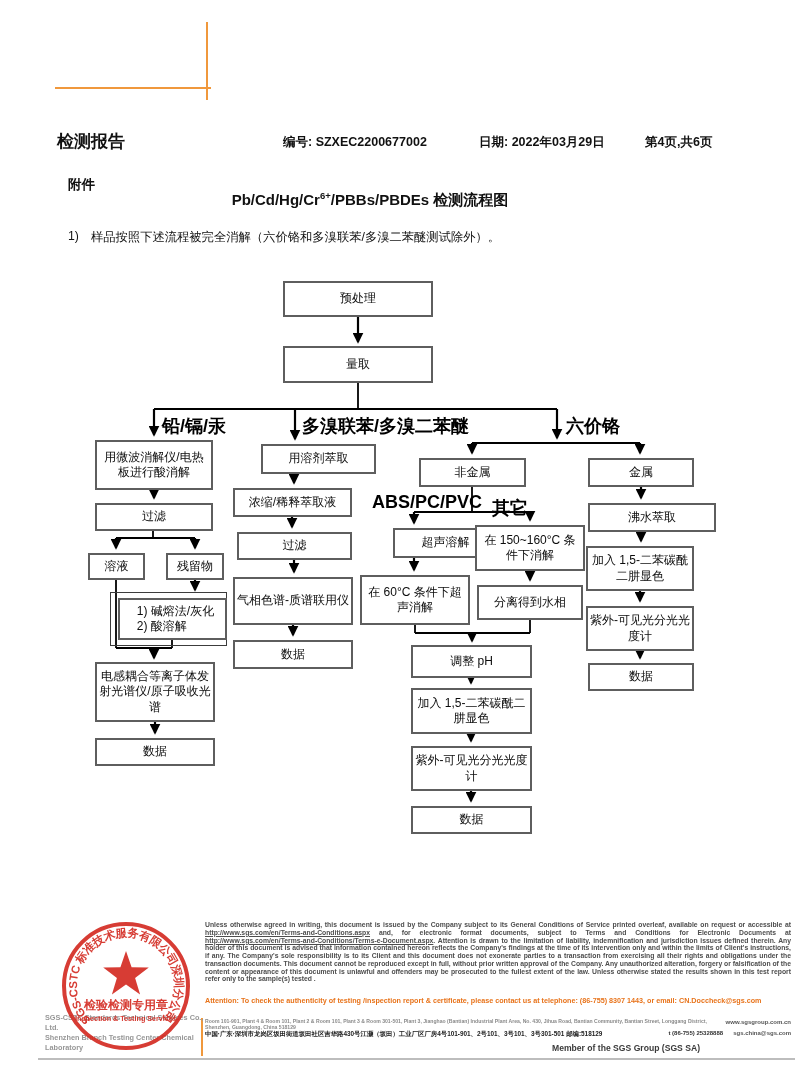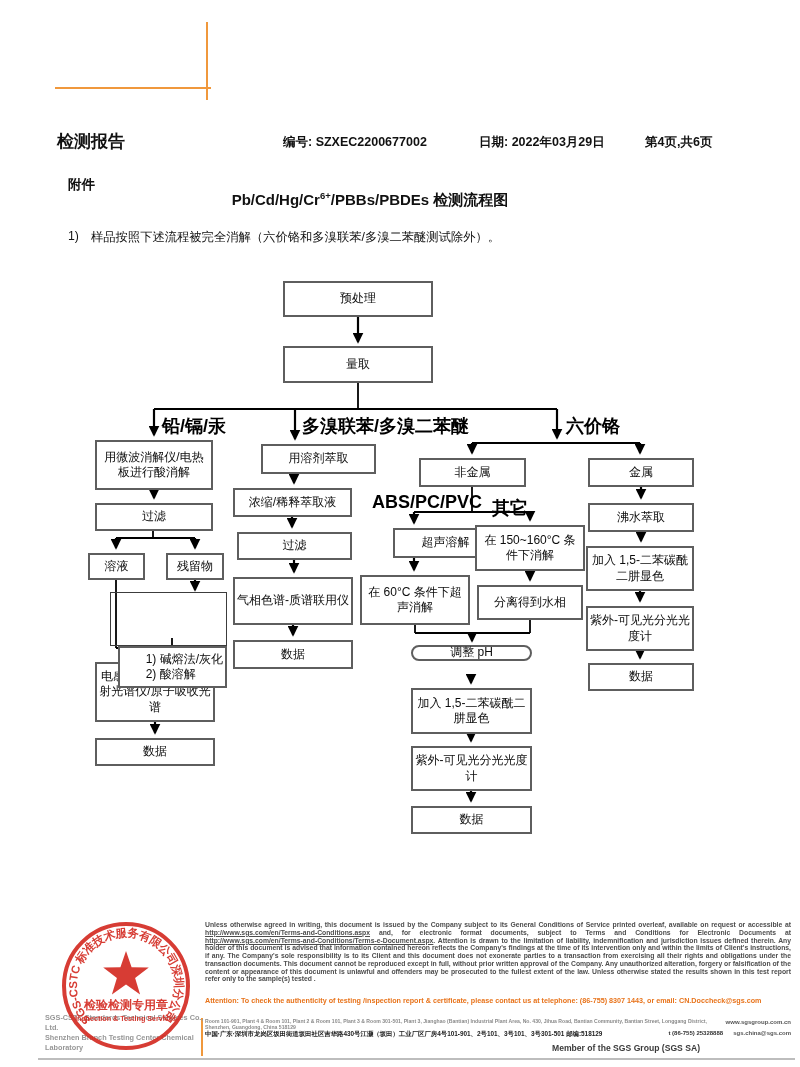--- a/index.html
+++ b/index.html
@@ -17,21 +17,21 @@
   .doc-title sup{font-size:9.5px;}
   .note{left:68px;top:229px;font-size:12.3px;display:flex;}
   .note .no{margin-right:12px;}
   
   #flow{left:40px;top:270px;width:720px;height:580px;}
   #flow svg{position:absolute;left:0;top:0;z-index:1;}
   .box{position:absolute;border:2px solid #5e5e5e;background:#fff;display:flex;align-items:center;
        justify-content:center;text-align:center;font-size:12px;line-height:1.28;color:#0c0c0c;
        box-sizing:border-box;z-index:2;padding:1px 2px;}
   .box.thin{border-width:1.5px;border-color:#3c3c3c;background:transparent;z-index:2;}
-  .box.lefttxt{justify-content:flex-end;text-align:left;padding-left:8px;z-index:3;margin-top:48px;}
+  .box.lefttxt{justify-content:center;text-align:left;padding-left:8px;z-index:3;}
   .blabel{position:absolute;font-size:18px;font-weight:bold;z-index:3;white-space:nowrap;color:#000;}
   
   .terms{left:205px;top:921px;width:586px;font-size:6.8px;line-height:7.75px;color:#4d4d4d;
          text-align:justify;font-weight:600;}
   .terms .u{text-decoration:underline;}
   .attention{left:205px;top:997px;width:586px;font-size:7.2px;line-height:8.2px;color:#e8731a;
              font-weight:bold;text-align:justify;}
   .addr1{left:205px;top:1019px;width:586px;display:flex;align-items:flex-start;}
   .addr1 .en{flex:1;font-size:5.1px;color:#8a8a8a;font-weight:600;line-height:1.1;}
   .addr1 .web{font-size:6px;color:#555;font-weight:600;margin-left:8px;white-space:nowrap;}
@@ -146,27 +146,27 @@
     <div class="box" style="left:193px;top:218px;width:119px;height:29px;">浓缩/稀释萃取液</div>
     <div class="box" style="left:197px;top:262px;width:115px;height:28px;">过滤</div>
     <div class="box" style="left:193px;top:307px;width:120px;height:48px;">气相色谱-质谱联用仪</div>
     <div class="box" style="left:193px;top:370px;width:120px;height:29px;">数据</div>
 
     <div class="box" style="left:379px;top:188px;width:107px;height:29px;">非金属</div>
     <div class="box" style="left:322px;top:258px;width:105px;height:30px;margin-left:31px;">超声溶解</div>
     <div class="box" style="left:435px;top:255px;width:110px;height:46px;">在 150~160°C 条件下消解</div>
     <div class="box" style="left:320px;top:305px;width:110px;height:50px;">在 60°C 条件下超声消解</div>
     <div class="box" style="left:437px;top:315px;width:106px;height:35px;">分离得到水相</div>
-    <div class="box" style="left:371px;top:375px;width:121px;height:16px;border-radius:12px;">调整 pH</div>
+    <div class="box" style="left:371px;top:375px;width:121px;height:33px;">调整 pH</div>
     <div class="box" style="left:371px;top:418px;width:121px;height:46px;">加入 1,5-二苯碳酰二肼显色</div>
     <div class="box" style="left:371px;top:476px;width:121px;height:45px;">紫外-可见光分光光度计</div>
     <div class="box" style="left:371px;top:536px;width:121px;height:28px;">数据</div>
 
     <div class="box" style="left:548px;top:188px;width:106px;height:29px;">金属</div>
-    <div class="box" style="left:548px;top:233px;width:106px;height:29px;">沸水萃取</div>
+    <div class="box" style="left:548px;top:233px;width:128px;height:29px;">沸水萃取</div>
     <div class="box" style="left:546px;top:276px;width:108px;height:45px;">加入 1,5-二苯碳酰二肼显色</div>
     <div class="box" style="left:546px;top:336px;width:108px;height:45px;">紫外-可见光分光光度计</div>
     <div class="box" style="left:548px;top:393px;width:106px;height:28px;">数据</div>
   </div>
 
   <div class="abs company">
     <div>SGS-CSTC Standards Technical Services Co., Ltd.</div>
     <div>Shenzhen Branch Testing Center Chemical Laboratory</div>
   </div>
 

